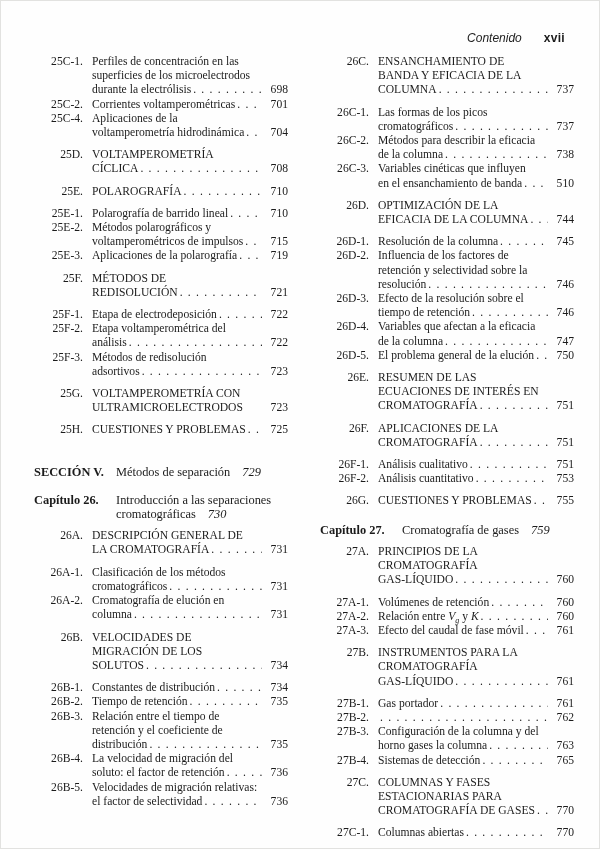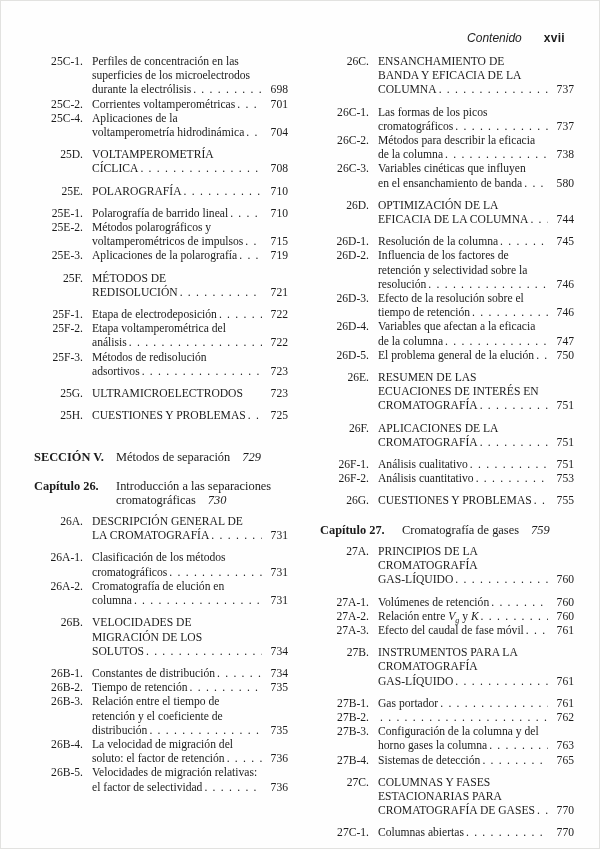--- a/index.html
+++ b/index.html
@@ -169,20 +169,21 @@
             <span class="line last">
               <span class="txt">adsortivos</span>
               <span class="leader"></span>
               <span class="pg">723</span>
             </span>
           </span>
         </div>
         <div class="row main gap">
           <span class="num">25G.</span>
           <span class="body">
+            <span class="line">VOLTAMPEROMETRÍA CON</span>
             <span class="line last">
               <span class="txt">ULTRAMICROELECTRODOS</span>
               <span class="leader nodots"></span>
               <span class="pg">723</span>
             </span>
           </span>
         </div>
         <div class="row main gap">
           <span class="num">25H.</span>
           <span class="body">
@@ -347,21 +348,21 @@
             </span>
           </span>
         </div>
         <div class="row sub">
           <span class="num">26C-3.</span>
           <span class="body">
             <span class="line">Variables cinéticas que influyen</span>
             <span class="line last">
               <span class="txt">en el ensanchamiento de banda</span>
               <span class="leader"></span>
-              <span class="pg">580</span>
+              <span class="pg">510</span>
             </span>
           </span>
         </div>
         <div class="row main gap">
           <span class="num">26D.</span>
           <span class="body">
             <span class="line">OPTIMIZACIÓN DE LA</span>
             <span class="line last">
               <span class="txt">EFICACIA DE LA COLUMNA</span>
               <span class="leader"></span>

